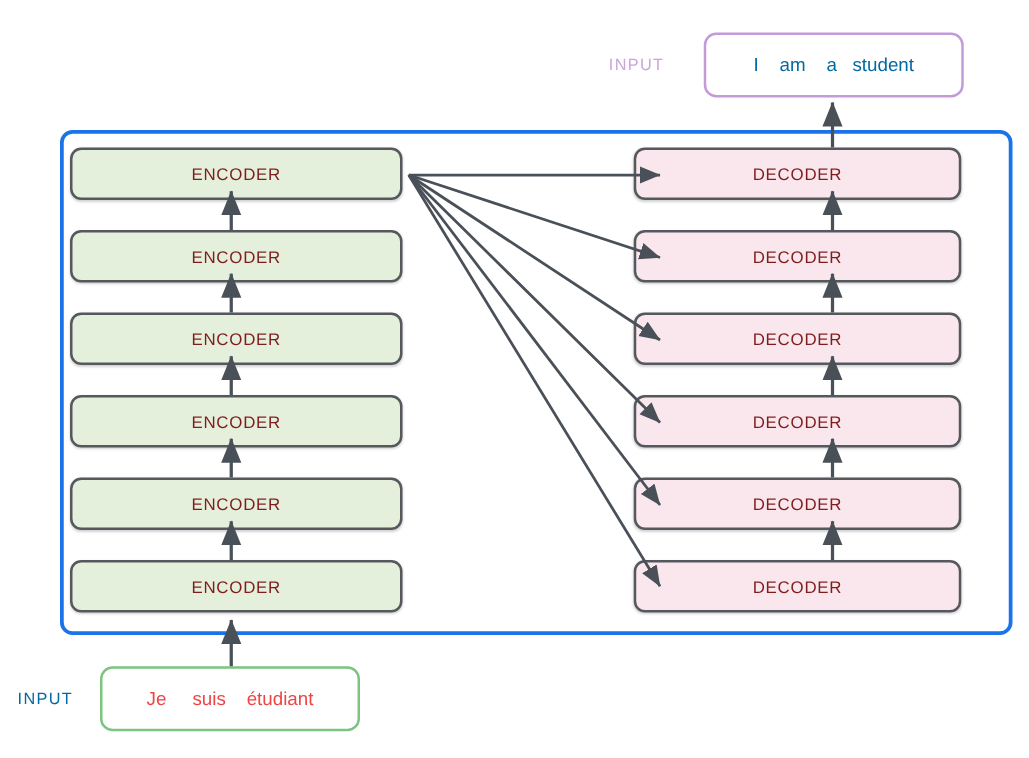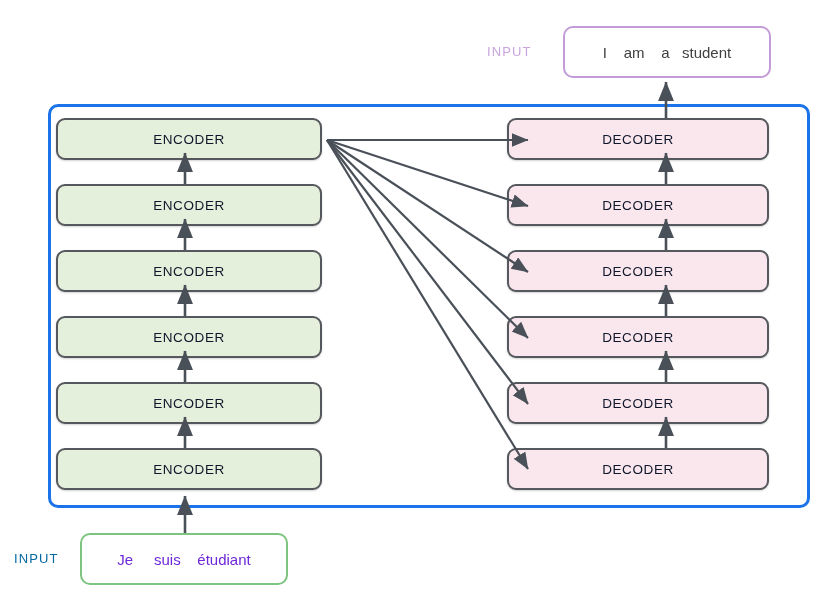--- a/index.html
+++ b/index.html
@@ -49,21 +49,21 @@
     background: #e4efdc;
   }
   .decoder-box {
     left: 507px;
     width: 262px;
     background: #fae7ee;
   }
   .stack-label {
     font-size: 13.5px;
     letter-spacing: 0.6px;
-    color: #0f172a;
+    color: #7f1d1d;
     white-space: nowrap;
   }
 
   
   .io-box {
     position: absolute;
     border-radius: 10px;
     box-sizing: border-box;
     display: flex;
     align-items: center;
@@ -81,22 +81,22 @@
     left: 80px;
     top: 533px;
     width: 208px;
     height: 52px;
     border: 2px solid #7cc47f;
   }
   .io-text {
     font-size: 15px;
     white-space: pre;
   }
-  .output-text { color: #404040; }
-  .input-text  { color: #6d28d9; }
+  .output-text { color: #0369a1; }
+  .input-text  { color: #ef4444; }
 
   .io-caption {
     position: absolute;
     font-size: 13px;
     letter-spacing: 1.1px;
     white-space: nowrap;
   }
   .output-caption {
     left: 487px;
     top: 44px;

